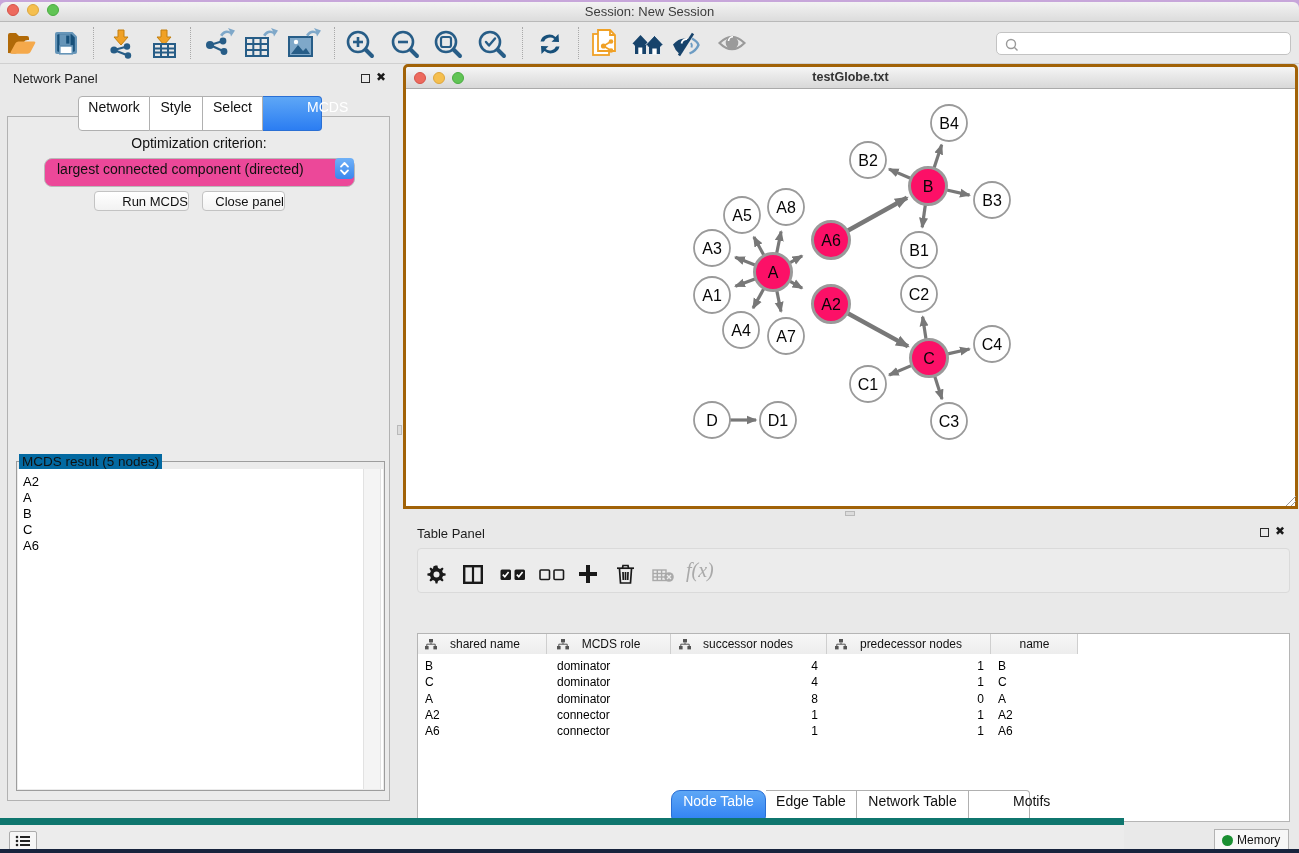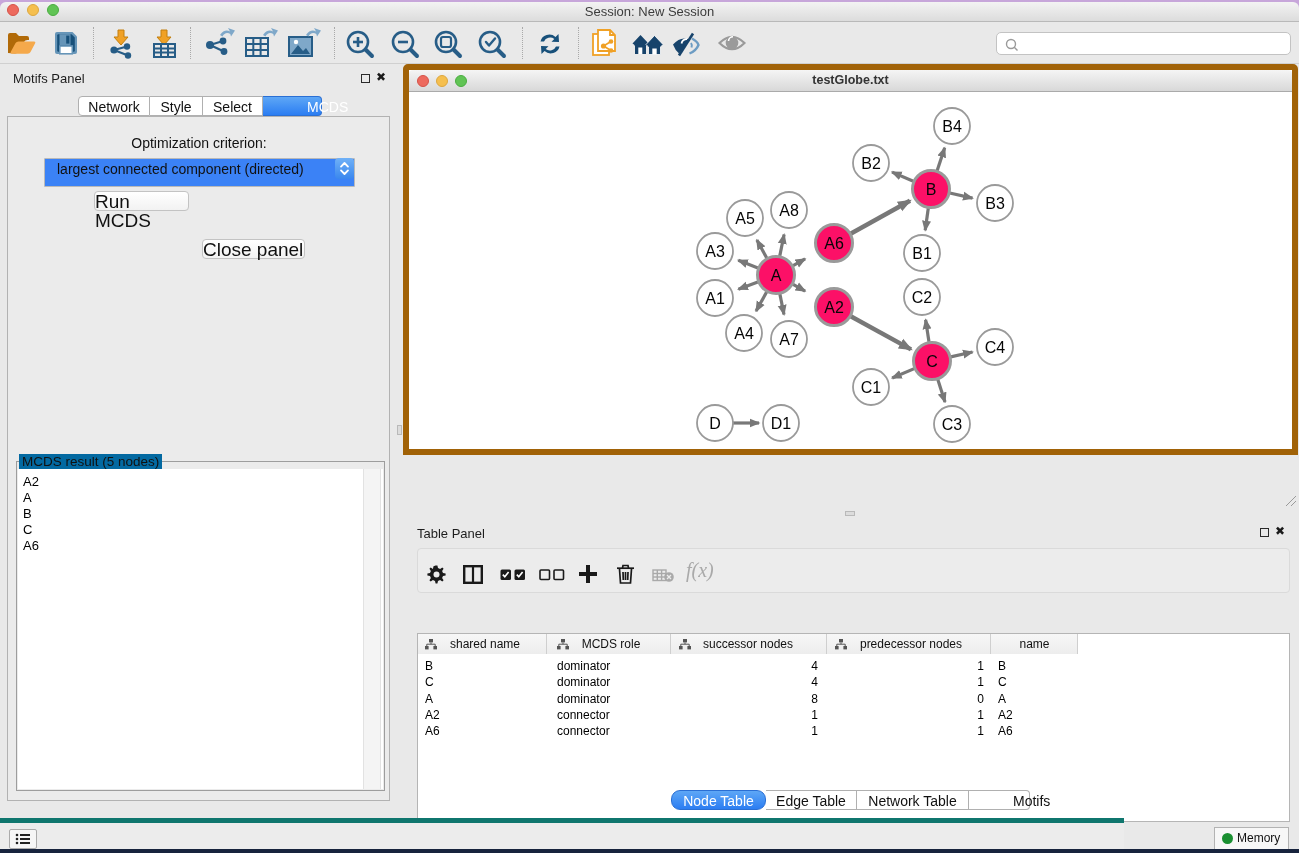--- a/index.html
+++ b/index.html
@@ -14,55 +14,55 @@
 .tl { border-radius:50%; width:12px; height:12px; }
 
 #toolbar { left:0; top:22px; width:1299px; height:42px; background:#e9e9e9; border-bottom:1px solid #d0d0d0; }
 .sep { position:absolute; top:5px; height:32px; width:0; border-left:1px dotted #a9a9a9; }
 #search { position:absolute; left:996px; top:10px; width:295px; height:23px; background:#fff;
   border:1px solid #c3c3c3; border-radius:5px; }
 
 #cp-title { left:13px; top:71px; font-size:13px; color:#1d1d1d; }
 #cp-body { left:7px; top:116px; width:383px; height:685px; background:#ebebeb; border:1px solid #b2b2b2; }
 .tabrow { position:absolute; display:flex; }
-.tab { white-space:nowrap; height:20px; line-height:20px; font-size:14px; color:#111; background:#fff;
+.tab { white-space:nowrap; height:35px; line-height:20px; font-size:14px; color:#111; background:#fff;
   border:1px solid #b0b0b0; border-left:none; text-align:center; }
 .tab.first { border-left:1px solid #b0b0b0; border-radius:4px 0 0 4px; }
 .tab.last { border-radius:0 4px 4px 0;padding-left:44px; }
 .tab.sel { background:linear-gradient(#5ea7f6,#2b7df2); color:#fff; border-color:#2a6fd4; }
 #optlabel { left:0px; top:135px; width:398px; text-align:center; font-size:14px; color:#111; }
-#dropdown { left:44px; top:158px; width:311px; height:29px; background:#3b82f6; border:1px solid #b9b9b9; border-radius:1px; }
+#dropdown { left:44px; top:158px; width:311px; height:29px; background:#ec4899; border:1px solid #b9b9b9; border-radius:8px; }
 #dropdown .txt { position:absolute; left:12px; top:0; font-size:14px; line-height:20px; color:#111; }
 #dropdown .spin { position:absolute; right:0px; top:-1px; width:19px; height:21px; border-radius:4px;
   background:linear-gradient(#70b1f7,#3a87ee); }
 .btn { position:absolute; height:20px; background:linear-gradient(#ffffff,#f2f2f2); border:1px solid #c3c3c3;
-  border-radius:4px; font-size:19px; color:#111; text-align:left; line-height:19px; }
+  border-radius:4px; font-size:13px; color:#111; text-align:right; line-height:19px; }
 
 #grp { left:16px; top:461px; width:369px; height:330px; border:1px solid #9d9d9d; }
 #grplabel { left:19px; top:454px; background:#0369a1; padding:0 3px; font-size:13.5px; color:#111; }
 #grplist { left:18px; top:469px; width:365px; height:320px; background:#fff; }
 #grplist .sb { position:absolute; right:2px; top:0px; width:18px; height:320px; background:#f4f4f4; border-left:1px solid #e2e2e2; border-right:1px solid #e2e2e2;}
 #grplist .li { font-size:13px; line-height:16px; padding-left:5px; color:#000; }
 
-#netwin { left:403px; top:64px; width:895px; height:391px; border:6px solid #a16207; border-radius:5px 5px 0 0;
+#netwin { left:403px; top:64px; width:895px; height:445px; border:3px solid #a16207; border-radius:5px 5px 0 0;
   background:#fff; }
 #nw-title { position:absolute; left:0; top:0; width:100%; height:22px;
   background:linear-gradient(#f5f5f5,#d8d8d8); border-bottom:1px solid #aaa; border-radius:4px 4px 0 0; }
 #nw-title .t { width:100%; text-align:center; font-size:12.5px; font-weight:700; color:#333; line-height:21px; }
 
 #tp-title { left:417px; top:526px; font-size:13px; color:#1d1d1d; }
 #tp-toolbar { left:417px; top:548px; width:873px; height:45px; background:#ececec; border:1px solid #dadada; border-radius:4px; }
 #tbl { left:417px; top:597px; width:873px; height:189px; background:#fff; border:1px solid #b5b5b5;margin-top:36px; }
 .th { position:absolute; top:0; height:20px; background:linear-gradient(#f7f7f7,#ededed); border-right:1px solid #cfcfcf; font-size:12px; color:#111; text-align:center; line-height:20px; }
 .cell { position:absolute; font-size:12px; color:#000; line-height:16px; }
 .hlab { position:absolute; top:0; height:20px; font-size:12px; color:#111; line-height:21px; text-align:center; }
 .floatico { position:absolute; width:9px; height:9px; border:1.3px solid #2a2a2a; }
 .closeico { position:absolute; font-size:12px; color:#1a1a1a; }
 
-#statusbar { left:0; top:818px; width:1124px; height:31px; background:#ececec; border-top:5px solid #0f766e; }
+#statusbar { left:0; top:818px; width:1124px; height:31px; background:#ececec; border-top:7px solid #0f766e; }
 #bottomstrip { left:0; top:849px; width:1299px; height:4px; background:#17233d; }
 #memBtn { position:absolute; left:1214px; top:4px; width:75px; height:23px; background:#f7f7f7; border:1px solid #b3b3b3; font-size:12px; color:#111; }
 #listBtn { position:absolute; left:9px; top:6px; width:28px; height:20px; background:#f6f6f6; border:1px solid #ababab; border-radius:2px; }
 </style>
 </head>
 <body>
 <div id="topstrip" class="abs"></div>
 <div id="titlebar" class="abs">
   <div class="tl abs" style="left:7px;top:2px;background:#ed6a5e;border:0.5px solid #d55349;"></div>
   <div class="tl abs" style="left:27px;top:2px;background:#f5bf4f;border:0.5px solid #dda73e;"></div>
@@ -182,40 +182,40 @@
       <path d="M10.5 8 A 4.5 4.5 0 0 1 15 3.8" fill="none" stroke="#fff" stroke-width="1.6"></path>
     </svg>
   <div id="search">
       <svg width="18" height="18" style="position:absolute;left:6px;top:3px" viewBox="0 0 18 18">
         <circle cx="8" cy="8" r="4.5" fill="none" stroke="#9a9a9a" stroke-width="1.4"></circle>
         <line x1="11.3" y1="11.3" x2="14.5" y2="14.5" stroke="#9a9a9a" stroke-width="1.4"></line>
       </svg>
     </div>
 </div>
 
-<div id="cp-title" class="abs">Motifs Panel</div>
+<div id="cp-title" class="abs">Network Panel</div>
 <div class="floatico" style="left:361px;top:74px;"></div>
 <div class="closeico" style="left:376px;top:70px;">✖</div>
 <div id="cp-body" class="abs"></div>
 <div class="tabrow" style="left:78px;top:96px;">
   <div class="tab first" style="width:72px;">Network</div>
   <div class="tab" style="width:53px;">Style</div>
   <div class="tab" style="width:60px;">Select</div>
   <div class="tab last sel" style="width:59px;">MCDS</div>
 </div>
 <div id="optlabel" class="abs">Optimization criterion:</div>
 <div id="dropdown" class="abs">
     <div class="txt">largest connected component (directed)</div>
  <div class="spin"><svg width="19" height="21" viewBox="0 0 19 21">
         <path d="M6 8.6 L9.5 5 L13 8.6" fill="none" stroke="#fff" stroke-width="1.8" stroke-linecap="round" stroke-linejoin="round"></path>
         <path d="M6 12.4 L9.5 16 L13 12.4" fill="none" stroke="#fff" stroke-width="1.8" stroke-linecap="round" stroke-linejoin="round"></path>
       </svg></div>
 </div>
 <div class="btn" style="left:94px;top:191px;width:95px;">Run MCDS</div>
-<div class="btn" style="left:202px;top:191px;width:103px;margin-top:48px;">Close panel</div>
+<div class="btn" style="left:202px;top:191px;width:83px;">Close panel</div>
 <div id="grp" class="abs"></div>
 <div id="grplabel" class="abs">MCDS result (5 nodes)</div>
 <div id="grplist" class="abs">
   <div style="padding-top:5px;"></div>
   <div class="li">A2</div>
     <div class="li">A</div>
     <div class="li">B</div>
     <div class="li">C</div>
     <div class="li">A6</div>
   <div class="sb"></div>

